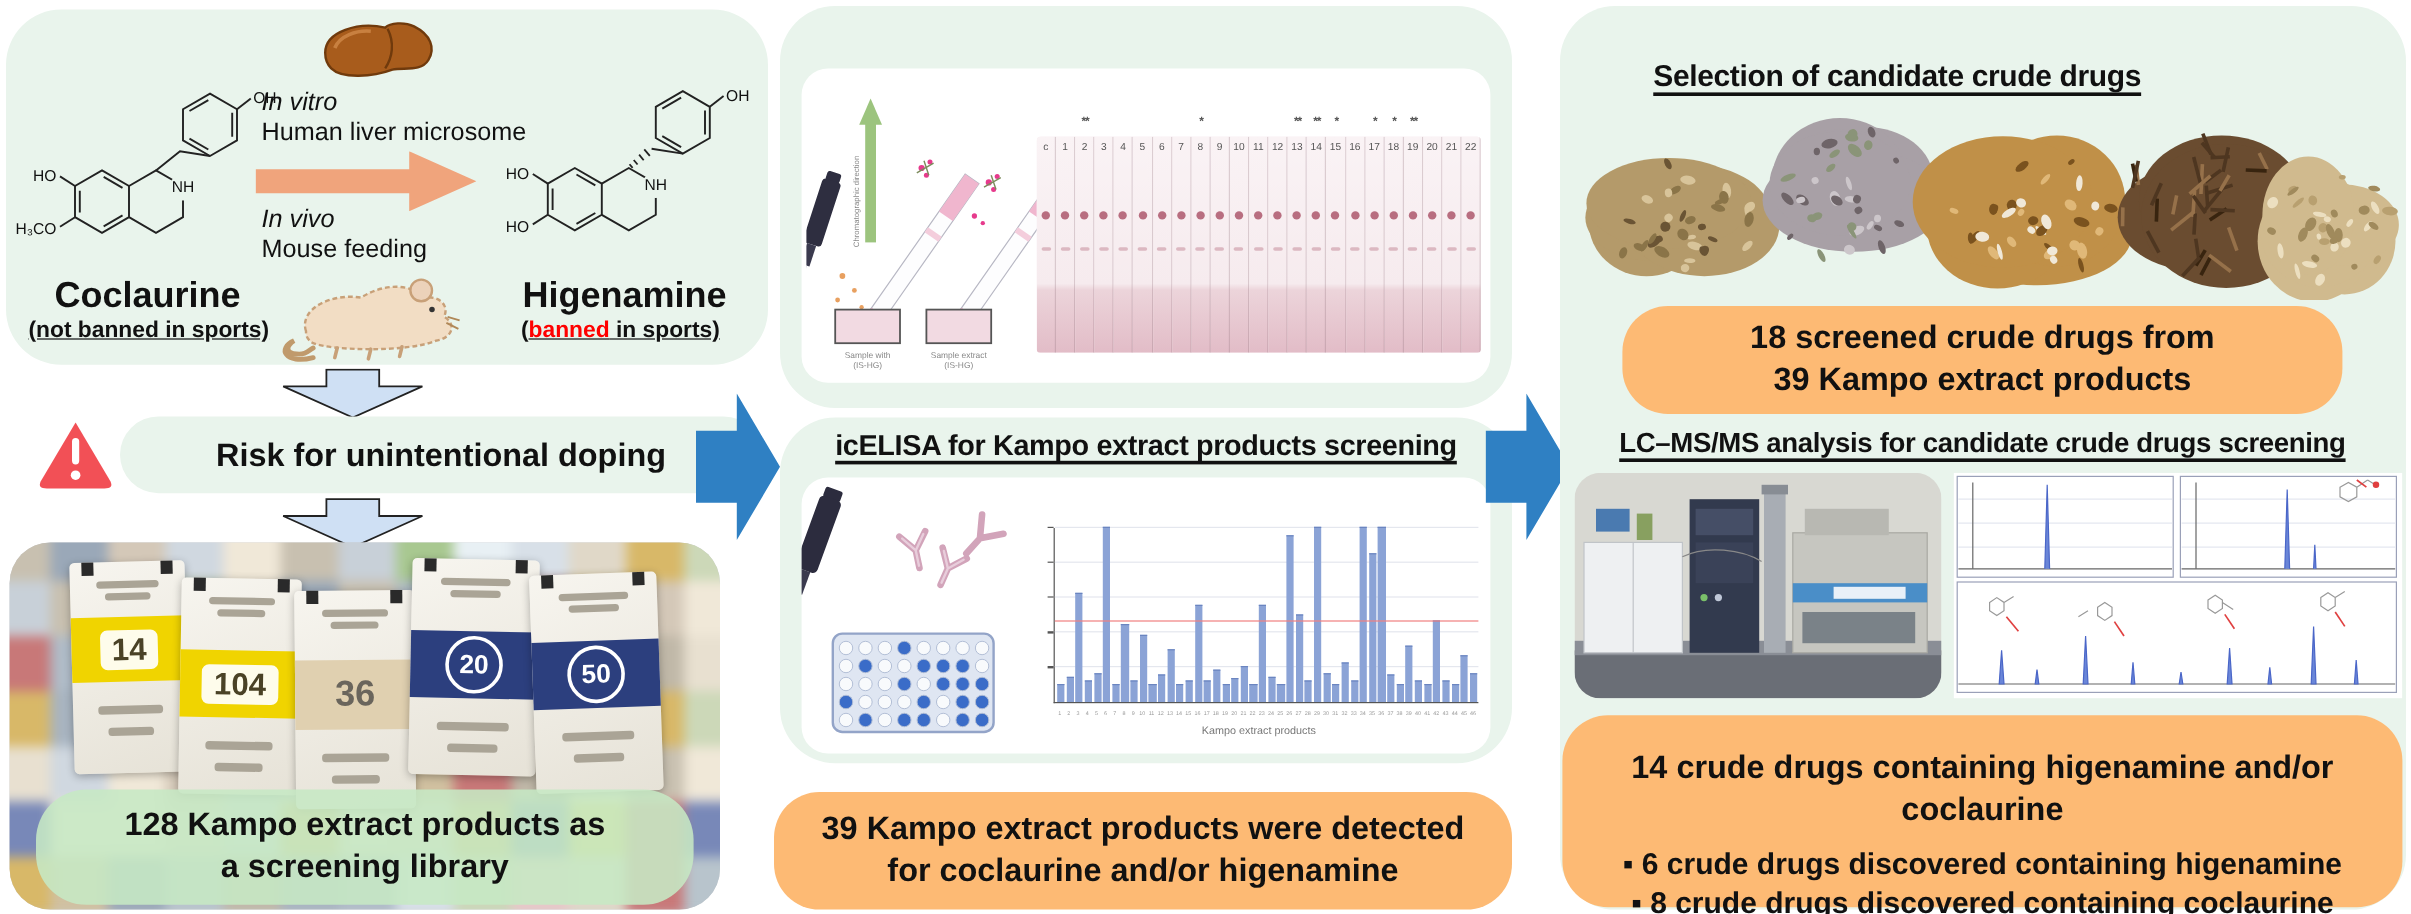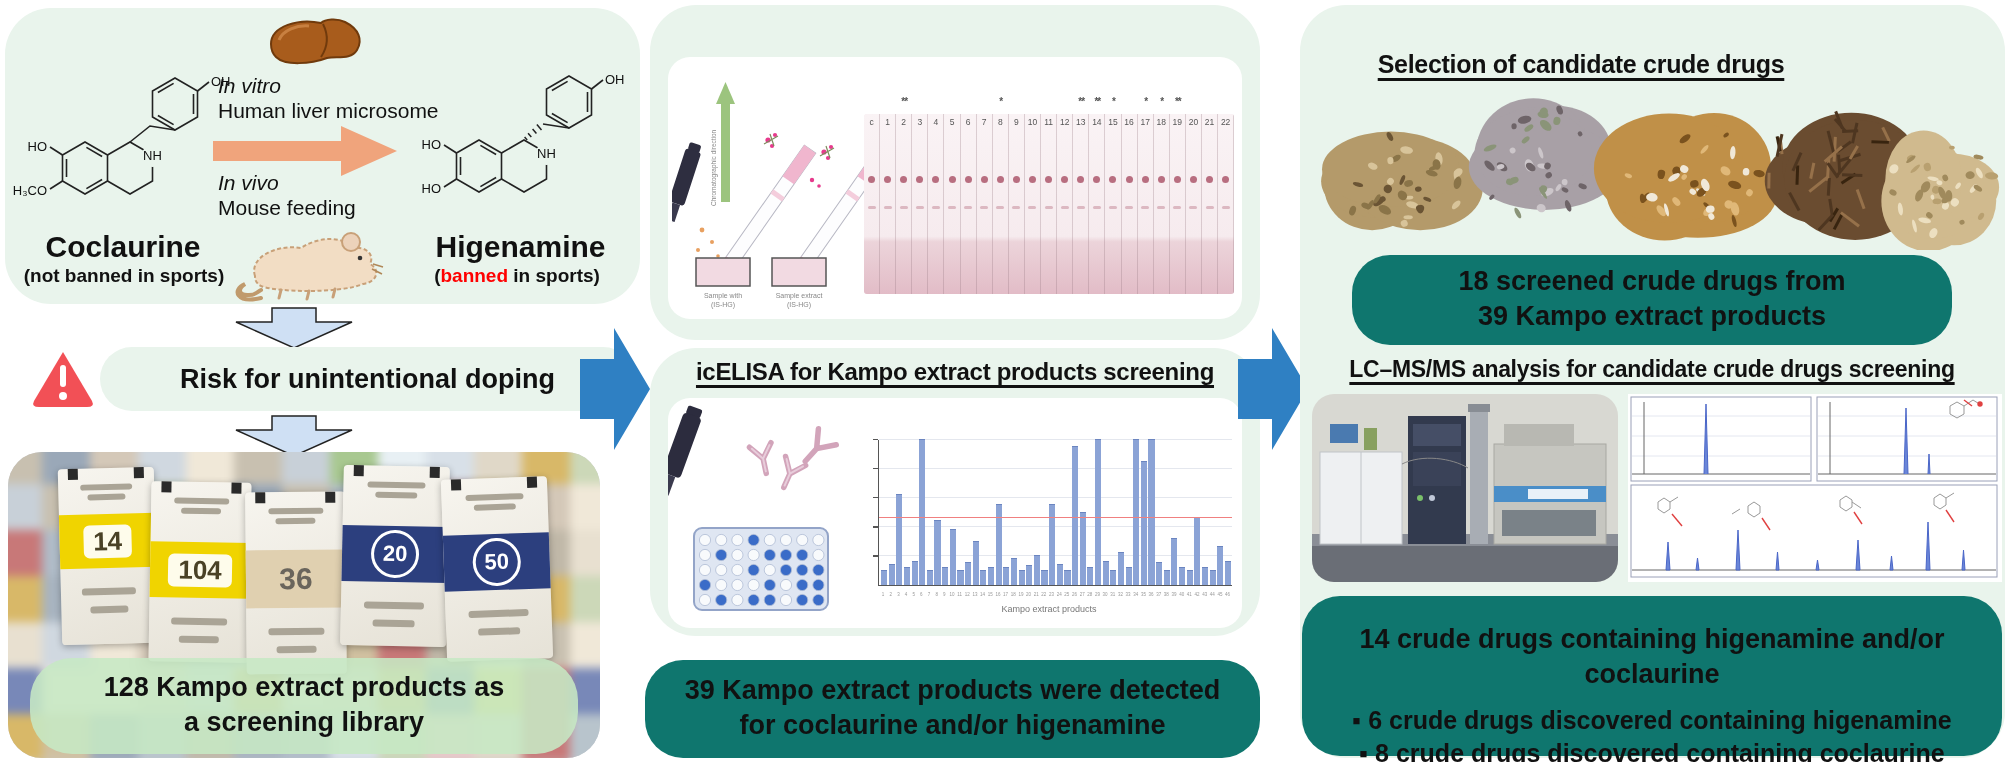--- a/index.html
+++ b/index.html
@@ -1,24 +1,24 @@
 <!DOCTYPE html>
 <html><head>
 <meta charset="utf-8">
 <style>
   html,body{margin:0;padding:0;background:#fff;font-family:"Liberation Sans","DejaVu Sans",sans-serif;color:#111;}
   #canvas{position:relative;width:2009px;height:762px;background:#fff;overflow:hidden;}
   .abs{position:absolute;}
   .panel{background:#e9f4ec;border-radius:46px;}
-  .gbox{background:#0f766e;border-radius:38px;}
+  .gbox{background:#fdba74;border-radius:38px;}
   .whitebox{background:#fff;border-radius:22px;}
   .heading{font-weight:bold;text-decoration:underline;text-underline-offset:5px;text-decoration-thickness:2.5px;text-align:center;letter-spacing:-0.3px;}
   .big{font-weight:bold;text-align:center;line-height:1.3;}
   .name{font-weight:bold;text-align:center;font-size:30px;}
-  .note{font-weight:bold;text-align:center;font-size:19px;}
+  .note{font-weight:bold;text-align:center;font-size:19px;text-decoration:underline;}
   .ital{font-style:italic;}
   .red{color:#f00;}
   svg text{font-family:"Liberation Sans","DejaVu Sans",sans-serif;}
   .lane{position:relative;flex:1;border-right:1px solid rgba(150,120,130,.30);}
   .lane .ll{position:absolute;top:3px;left:0;right:0;text-align:center;font-size:8.5px;color:#555;}
   .lane .dot{position:absolute;top:62px;left:50%;width:7px;height:7px;margin-left:-3.5px;border-radius:50%;background:#b86e80;}
   .lane .faint{position:absolute;top:92px;left:50%;width:8px;height:3px;margin-left:-4px;border-radius:2px;background:#dcb8c1;}
   .mk{flex:1;text-align:center;font-size:10px;font-weight:bold;color:#555;letter-spacing:-1px;}
   .pkg-line{background:#aaa496;border-radius:3px;margin:4px auto;}
 </style>

